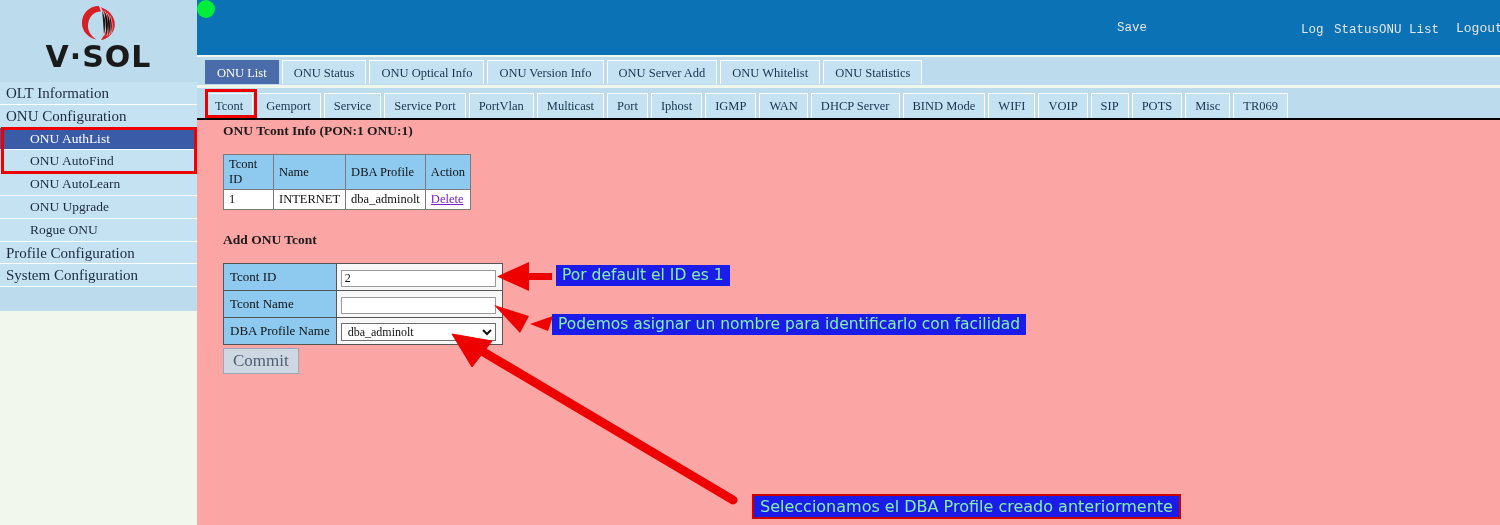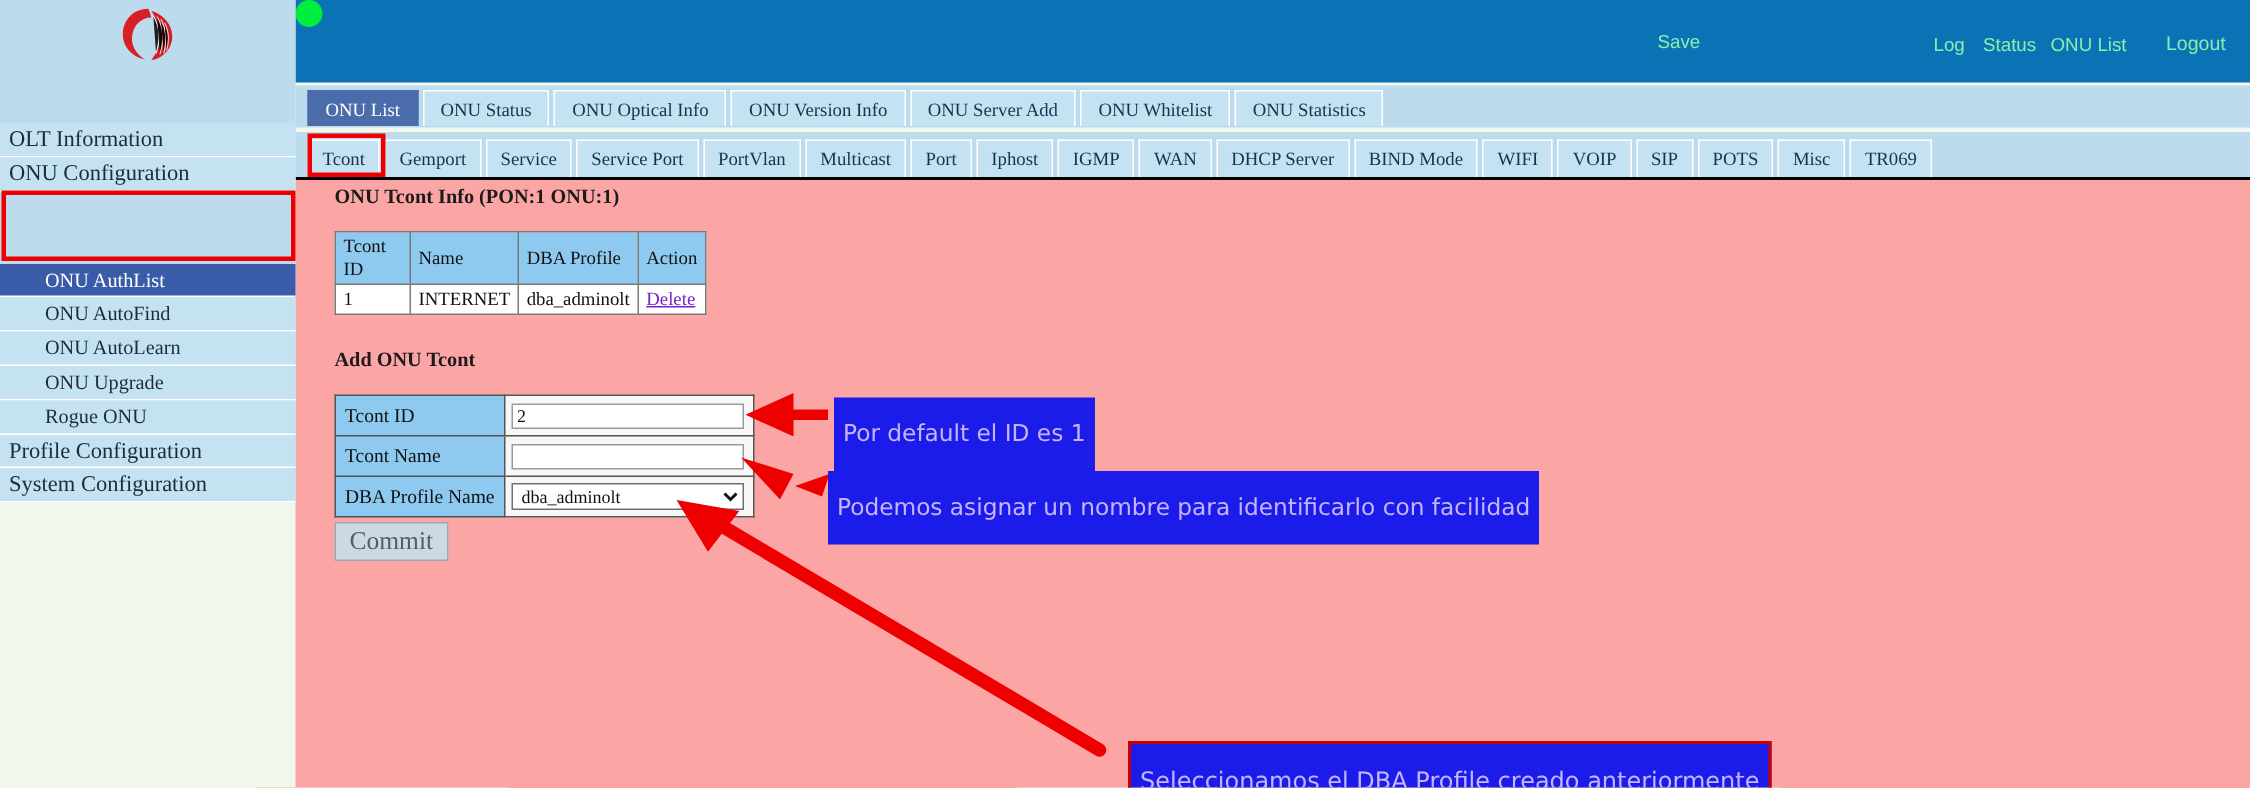--- a/index.html
+++ b/index.html
@@ -58,21 +58,20 @@
     white-space: nowrap;
     overflow: hidden;
   }
   .nav-item.sub {
     padding-left: 30px;
     font-size: 13.5px;
   }
   .nav-item.active {
     background: #3a5ca8;
     color: #ffffff;
-    margin-top: 48px;
   }
   
   #sidebar-redbox {
     position: absolute;
     left: 1px;
     top: 127px;
     width: 196px;
     height: 47px;
     border: 3px solid #ee0000;
     box-sizing: border-box;
@@ -85,23 +84,24 @@
     position: absolute;
     left: 197px; top: 0;
     width: 1303px;
     height: 55px;
     background: #0b72b5;
     z-index: 4;
   }
   .hdr-link {
     position: absolute;
     font-size: 12.5px;
-    color: #86efac;
-    font-family: Liberation Sans, sans-serif;
-    white-space: nowrap;
+    color: #e5e5e5;
+    font-family: Liberation Mono, monospace;
+    white-space: nowrap;
+    margin-left: 12px;
   }
   #hdr-save   { left: 908px;  top: 21px; }
   #hdr-dot    { left: 966px;  top: 19px; width: 18px; height: 18px;
                 border-radius: 50%; background: #00ef3c; }
   #hdr-log    { left: 1092px; top: 23px; }
   #hdr-status { left: 1125px; top: 23px; }
   #hdr-onulist{ left: 1170px; top: 23px; }
   #hdr-logout { left: 1247px; top: 21px; font-size: 13px; }
 
   
@@ -284,25 +284,25 @@
   #annots {
     position: absolute;
     left: 0; top: 0;
     width: 1500px; height: 525px;
     z-index: 20;
     pointer-events: none;
   }
   .callout {
     position: absolute;
     background: #1b1bea;
-    color: #c4b5fd;
+    color: #86efac;
     font-family: "DejaVu Sans", sans-serif;
     font-size: 15.5px;
     line-height: 21px;
-    padding: 14px 6px;
+    padding: 0 6px;
     white-space: nowrap;
     box-sizing: border-box;
   }
   #callout-1 { left: 556px; top: 265px; }
   #callout-2 { left: 552px; top: 314px; }
   #callout-3 {
     left: 736px; top: 494px;
     border: 2px solid #cc0000;
     font-size: 16px;
     margin-left: 16px;
@@ -328,20 +328,21 @@
     <svg class="logo-mark" viewBox="0 0 60 60">
       <path d="M30 3 C14 3 3 15 3 30 C3 43 13 54 26 56 C16 50 11 40 13 30 C15 19 23 12 33 12 Z" fill="#d81f26"></path>
       <path d="M33 5 C46 9 55 20 55 32 C55 45 45 55 33 57 C40 48 43 38 41 28 C39 17 36 10 33 5 Z" fill="#d81f26"></path>
       <g stroke="#ffffff" stroke-width="1.1" opacity="0.85">
         <path d="M35 10 C41 20 43 34 38 50"></path>
         <path d="M39 11 C45 21 47 35 42 51"></path>
         <path d="M43 14 C48 23 50 36 46 50"></path>
         <path d="M47 18 C51 26 52 37 49 47"></path>
       </g>
     </svg>
+    <div class="logo-word">V·SOL</div>
   </div>
   <div id="nav-list">
       <div class="nav-item">OLT Information</div>
       <div class="nav-item">ONU Configuration</div>
       <div class="nav-item sub active">ONU AuthList</div>
       <div class="nav-item sub">ONU AutoFind</div>
       <div class="nav-item sub">ONU AutoLearn</div>
       <div class="nav-item sub">ONU Upgrade</div>
       <div class="nav-item sub">Rogue ONU</div>
       <div class="nav-item">Profile Configuration</div>

